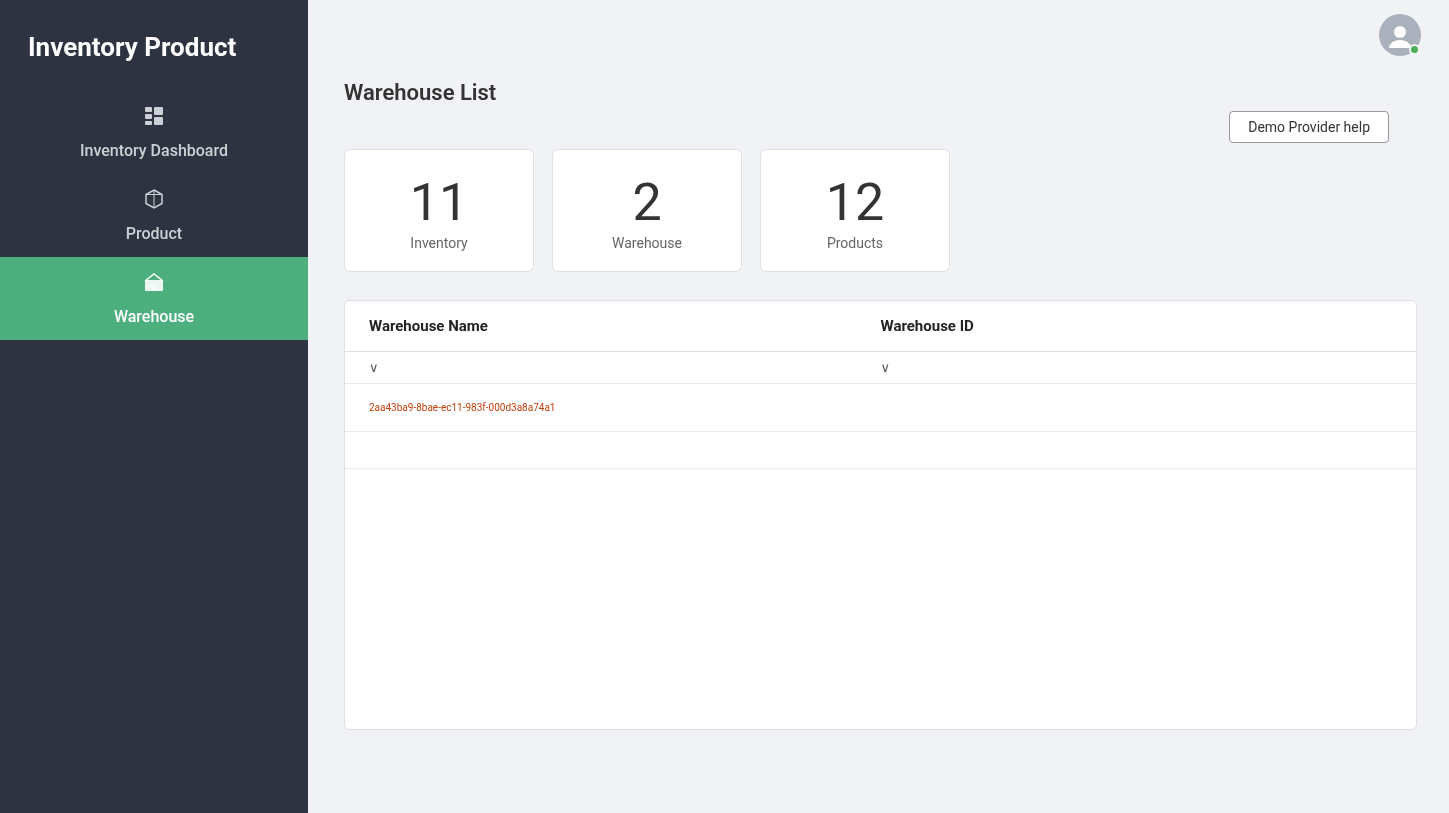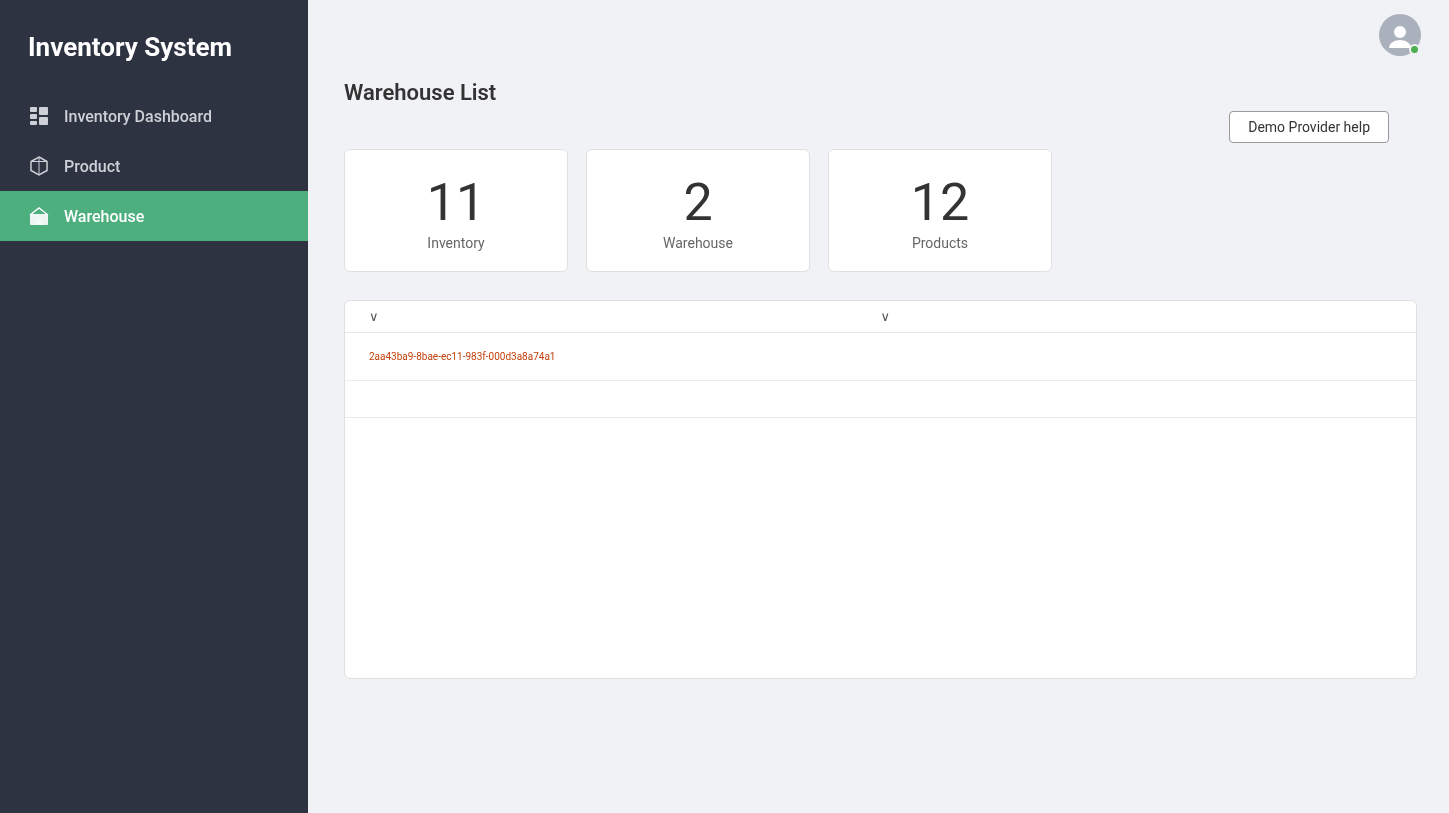--- a/index.html
+++ b/index.html
@@ -36,20 +36,21 @@
     .sidebar-item {
       display: flex;
       align-items: center;
       padding: 14px 28px;
       cursor: pointer;
       color: #cdd0d6;
       font-size: 16px;
       font-weight: 500;
       gap: 14px;
       user-select: none;
+      flex-direction: column;
     }
     .sidebar-item.active {
       background: #4caf7d;
       color: #fff;
     }
     .sidebar-item .icon {
       width: 22px;
       height: 22px;
       display: flex;
       align-items: center;
@@ -123,21 +124,21 @@
       margin-bottom: 28px;
     }
     .stat-card {
       background: #fff;
       border: 1px solid #e0e0e0;
       border-radius: 6px;
       padding: 24px 30px 20px 30px;
       display: flex;
       flex-direction: column;
       align-items: center;
-      width: 224px;
+      width: 190px;
       margin-right: 18px;
     }
     .stat-number {
       font-size: 52px;
       font-weight: 400;
       color: #333;
       line-height: 1.1;
     }
     .stat-label {
       font-size: 14px;
@@ -205,21 +206,21 @@
     }
     .table-cell.id {
       color: #c2410c;
       font-size: 10px;
     }
   </style>
 </head>
 <body>
 
 <aside class="sidebar">
-  <div class="sidebar-title">Inventory System</div>
+  <div class="sidebar-title">Inventory Product</div>
   <nav class="sidebar-nav">
 
     <div class="sidebar-item">
       <span class="icon">
         <svg width="20" height="20" viewBox="0 0 20 20" fill="currentColor">
           <rect x="1" y="1" width="7" height="5" rx="1"></rect>
           <rect x="1" y="8" width="7" height="5" rx="1"></rect>
           <rect x="1" y="15" width="7" height="4" rx="1"></rect>
           <rect x="10" y="1" width="9" height="8" rx="1"></rect>
           <rect x="10" y="11" width="9" height="8" rx="1"></rect>
@@ -283,20 +284,24 @@
         <span class="stat-label">Warehouse</span>
       </div>
       <div class="stat-card">
         <span class="stat-number">12</span>
         <span class="stat-label">Products</span>
       </div>
     </div>
 
     <div class="table-container">
 
+      <div class="table-header-row">
+        <div class="table-header-cell">Warehouse Name</div>
+        <div class="table-header-cell">Warehouse ID</div>
+      </div>
 
       <div class="table-subheader-row">
         <div class="sort-chevron">∨</div>
         <div class="sort-chevron">∨</div>
       </div>
 
       <div class="table-data-row">
         <div class="table-cell id">2aa43ba9-8bae-ec11-983f-000d3a8a74a1</div>
       </div>
 

